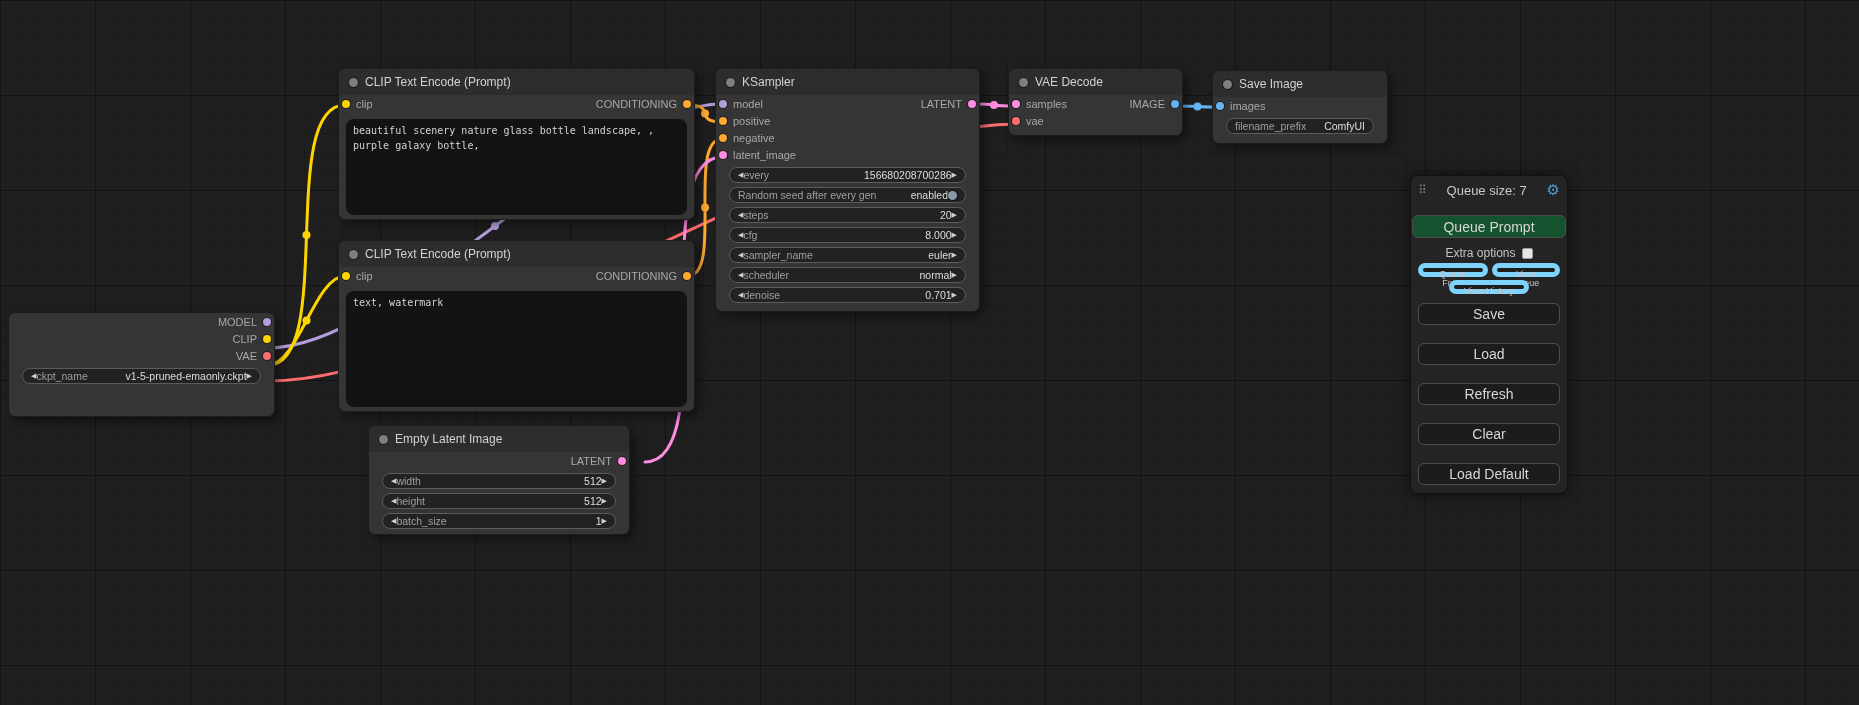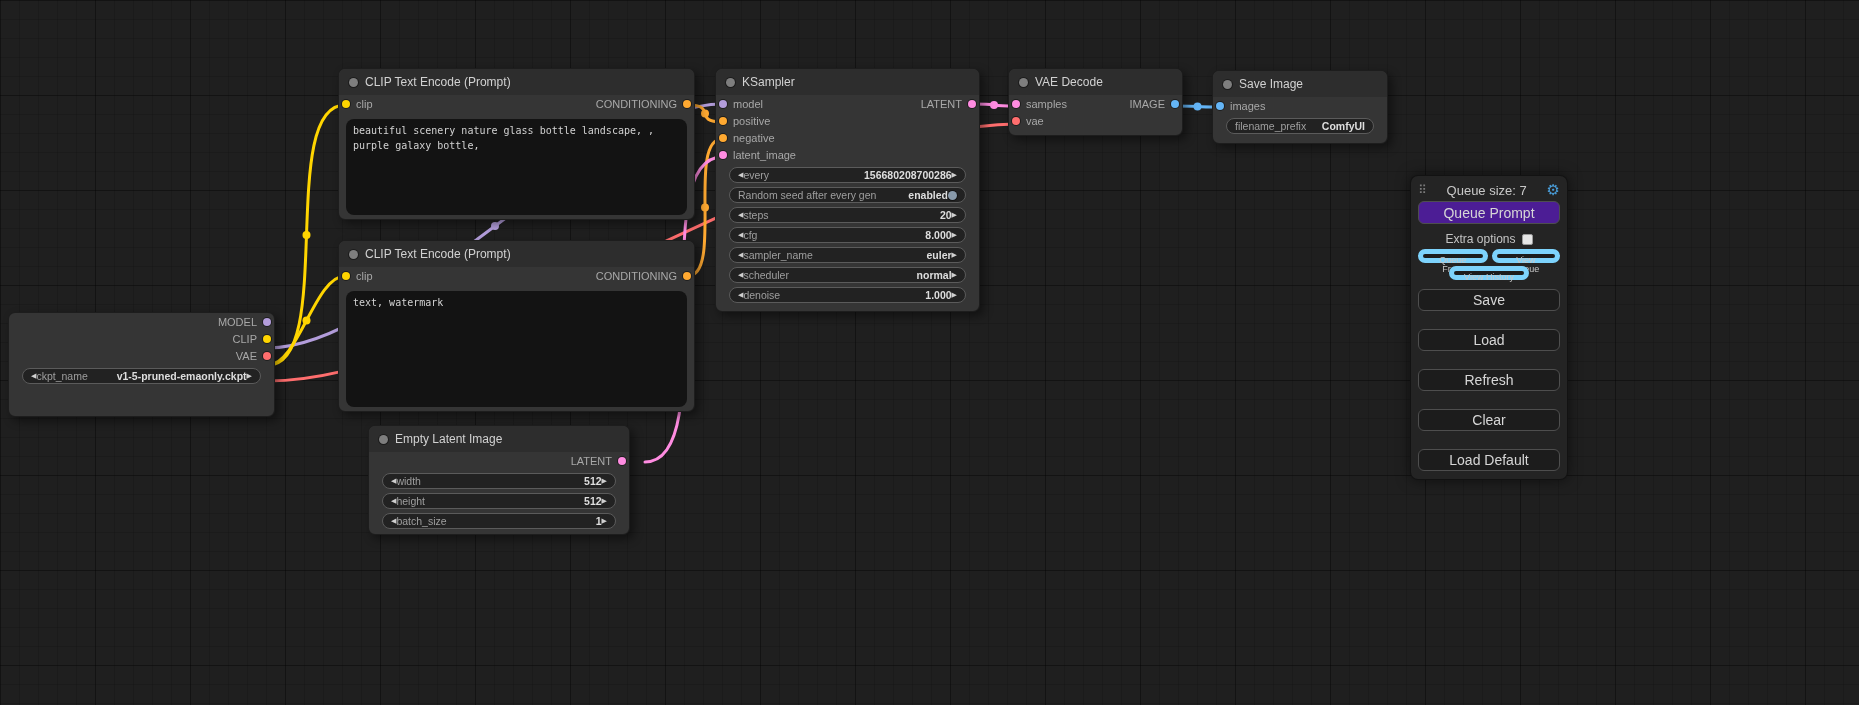--- a/index.html
+++ b/index.html
@@ -35,42 +35,42 @@
   .pdot{width:8px;height:8px;border-radius:50%;flex:0 0 auto;
     box-shadow:0 0 0 1px rgba(0,0,0,0.45);}
   .widget{
     height:16px;margin:4px 13px 0;background:#222222;border:1px solid #5b5b5b;
     border-radius:9px;display:flex;align-items:center;font-size:10.5px;
     padding:0 8px;box-sizing:border-box;
   }
   .widget .warr{color:#cfcfcf;font-size:7px;line-height:1;flex:0 0 auto;
     font-family:"DejaVu Sans", sans-serif;}
   .widget .wlabel{color:#9f9f9f;white-space:nowrap;}
-  .widget .wvalue{color:#dedede;margin-left:auto;white-space:nowrap;font-weight:bold;}
+  .widget .wvalue{color:#dedede;margin-left:auto;white-space:nowrap;}
   .widget .tdot{width:9px;height:9px;border-radius:50%;flex:0 0 auto;
     box-shadow:0 0 0 1px rgba(0,0,0,0.4);}
   .nta{
     margin:7px;background:#131313;border-radius:8px;color:#d2d2d2;
     font-family:"DejaVu Sans Mono", monospace;font-size:10px;line-height:1.45;
     padding:5px 7px;white-space:pre-wrap;overflow:hidden;box-sizing:border-box;
   }
   
   .menu{
     position:absolute;z-index:3;left:1410px;top:175px;width:158px;
     background:#242424;border:1px solid rgba(0,0,0,0.5);border-radius:8px;
     box-shadow:0 0 14px rgba(0,0,0,0.55);box-sizing:border-box;
     padding:5px 7px 8px;display:flex;flex-direction:column;align-items:center;
   }
   .menu-header{width:100%;display:flex;align-items:center;height:18px;}
   .drag{color:#7a7a7a;font-size:12px;font-family:"DejaVu Sans", sans-serif;cursor:move;}
   .qsize{flex:1;text-align:center;font-size:13px;color:#c8c8c8;}
   .gear{font-size:15px;line-height:1;font-family:"DejaVu Sans", sans-serif;cursor:pointer;}
   button{font-family:"Liberation Sans", sans-serif;cursor:pointer;}
   .qbtn{
-    width:142px;height:23px;margin-top:2px;background:#4c1d95;color:#d6d6d6;
+    width:154px;height:23px;margin-top:16px;background:#14532d;color:#d6d6d6;
     border:1px solid #4e4e4e;border-radius:6px;font-size:14px;
   }
   .extra{display:flex;align-items:center;justify-content:center;gap:6px;
     margin-top:8px;font-size:12px;color:#c4c4c4;height:14px;}
   .chk{width:11px;height:11px;background:#e6e6e6;border-radius:2px;
     border:1px solid #9a9a9a;box-sizing:border-box;}
   .srow{display:flex;gap:4px;margin-top:3px;}
   .sbtn{
     font-size:9px;padding:2px 10px;height:13px;line-height:1;background:#1c1c1c;
     color:#c8c8c8;border:5px solid #7dd3fc;border-radius:7px;
@@ -244,21 +244,21 @@
   </div>
   <div class="widget">
     <span class="warr">◀</span>
     <span class="wlabel">scheduler</span>
     <span class="wvalue">normal</span>
     <span class="warr">▶</span>
   </div>
   <div class="widget">
     <span class="warr">◀</span>
     <span class="wlabel">denoise</span>
-    <span class="wvalue">1.000</span>
+    <span class="wvalue">0.701</span>
     <span class="warr">▶</span>
   </div>
 </div>
 
 <div class="node" style="left:1008px;top:68px;width:175px;height:68px">
   <div class="node-title">
     <span class="tbox"></span>
     <span>VAE Decode</span>
   </div>
   <div class="prow">

